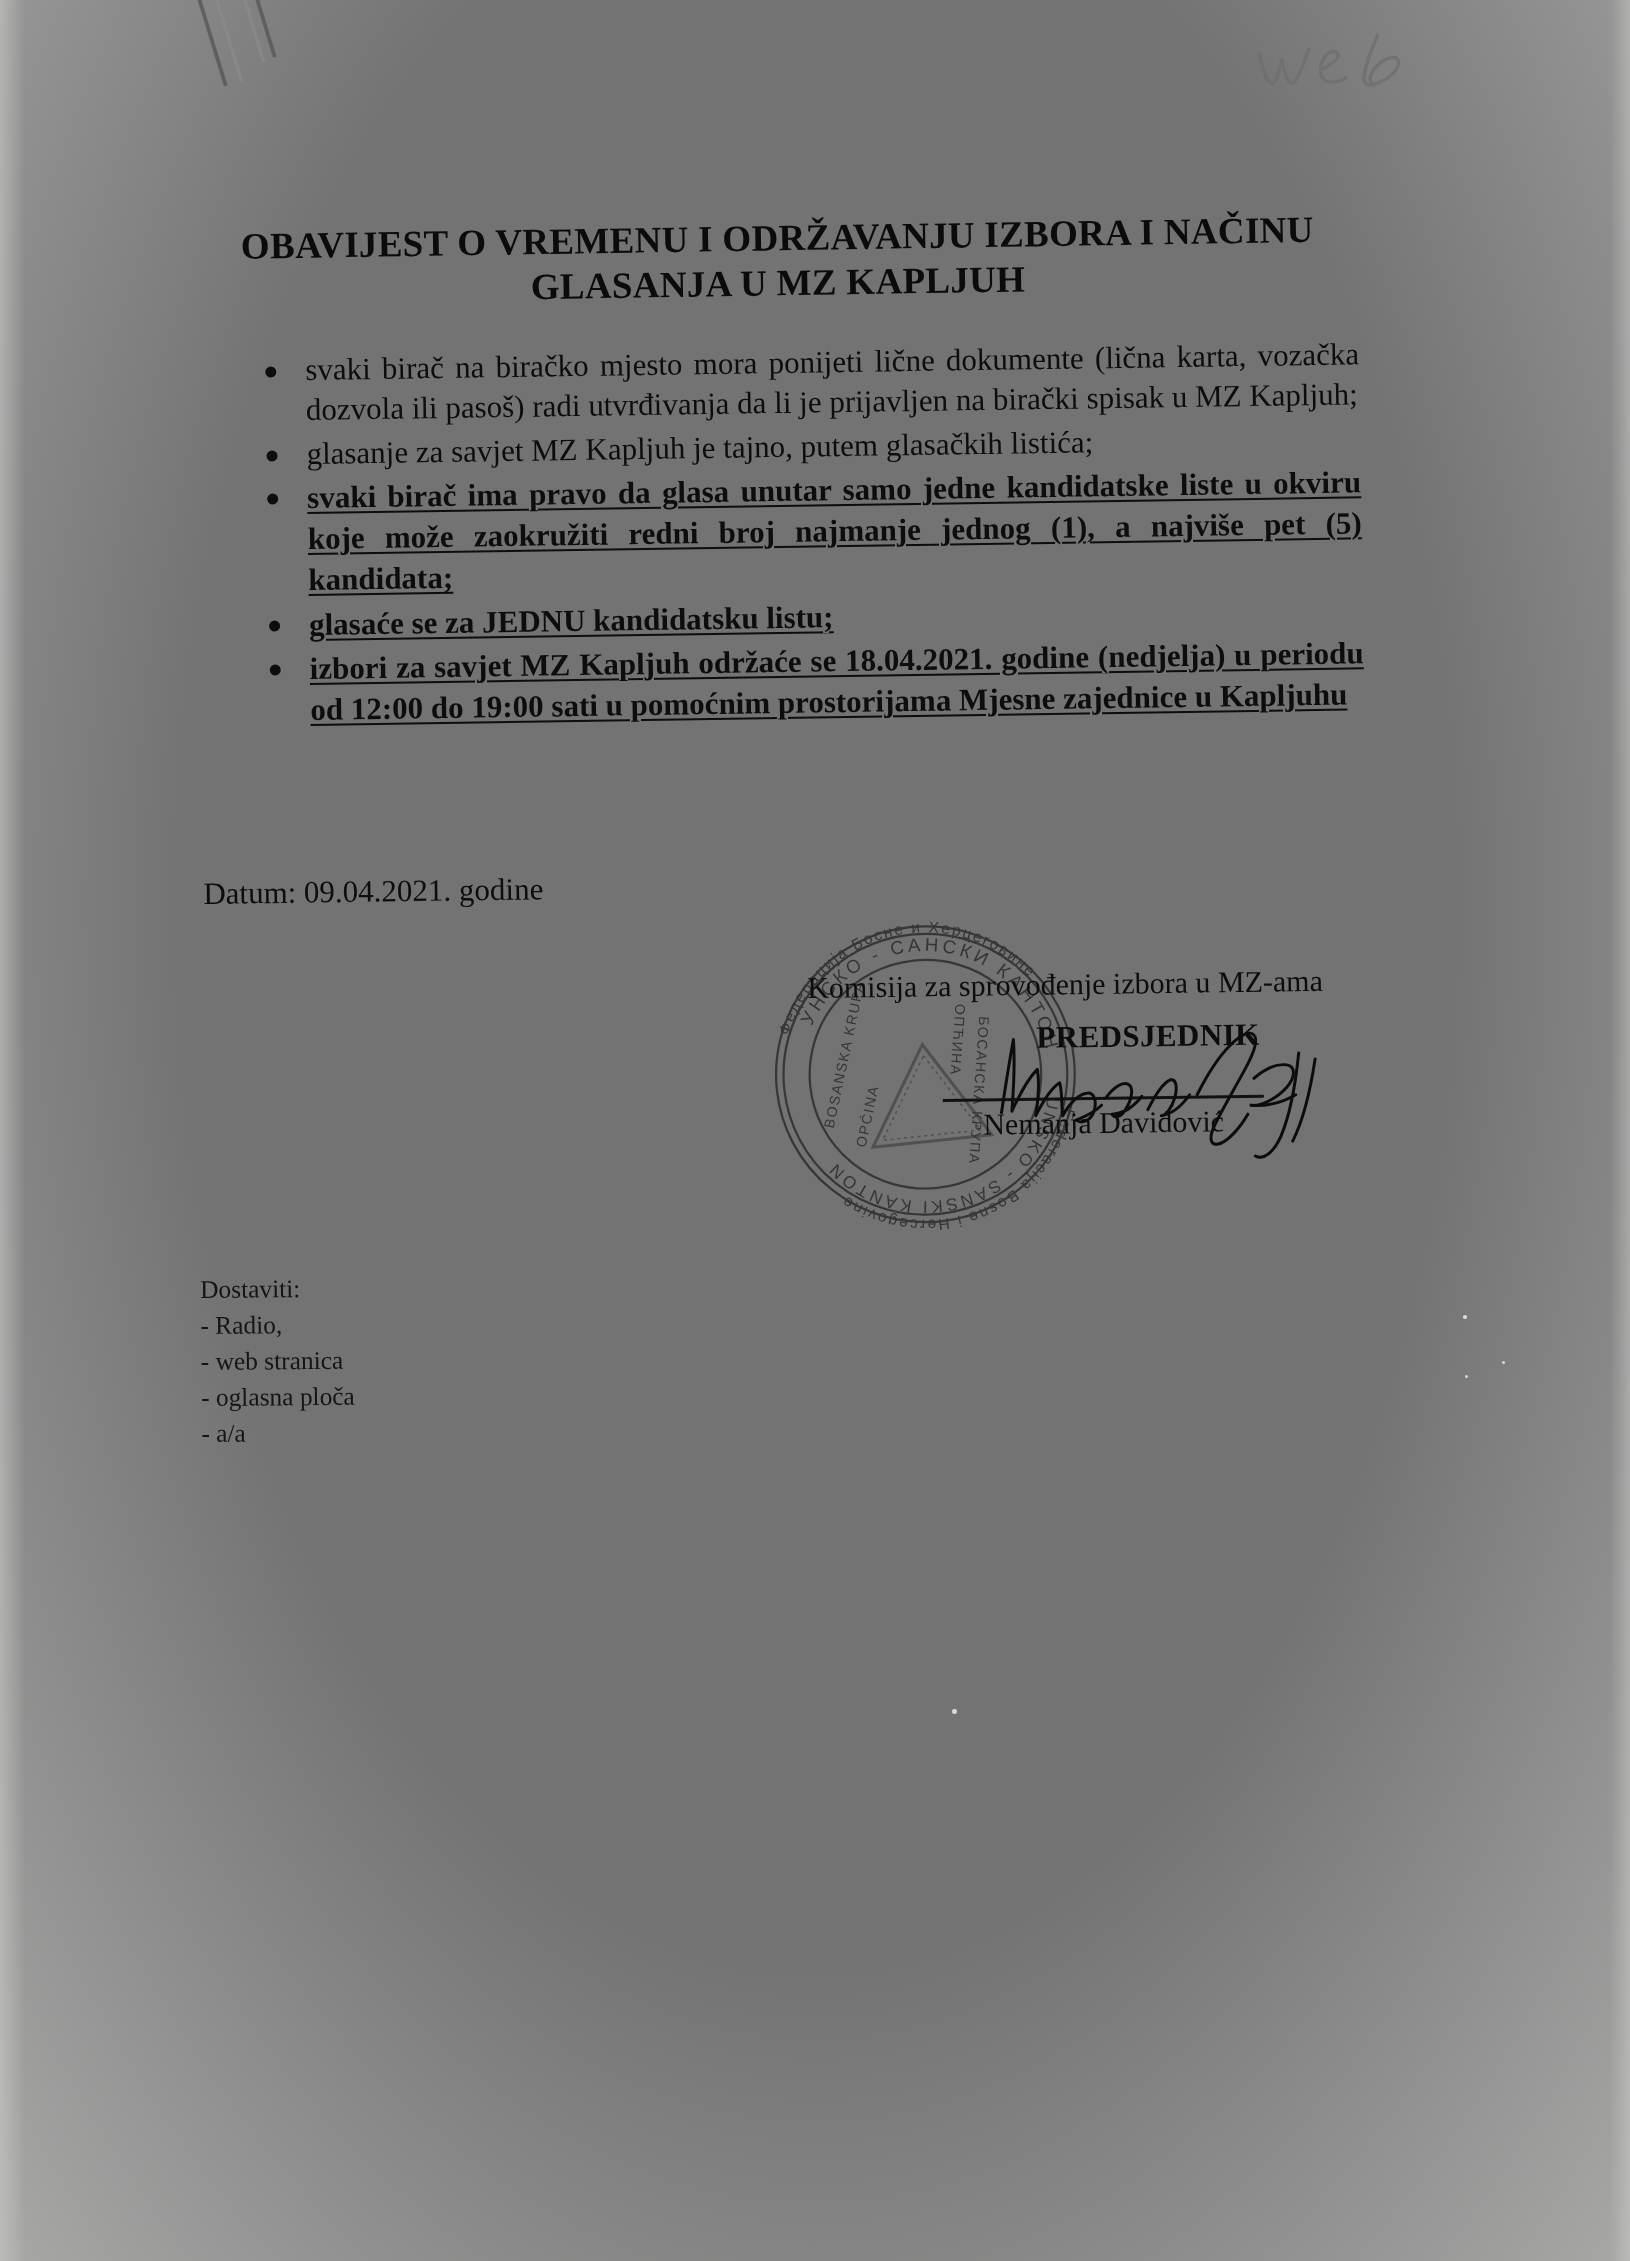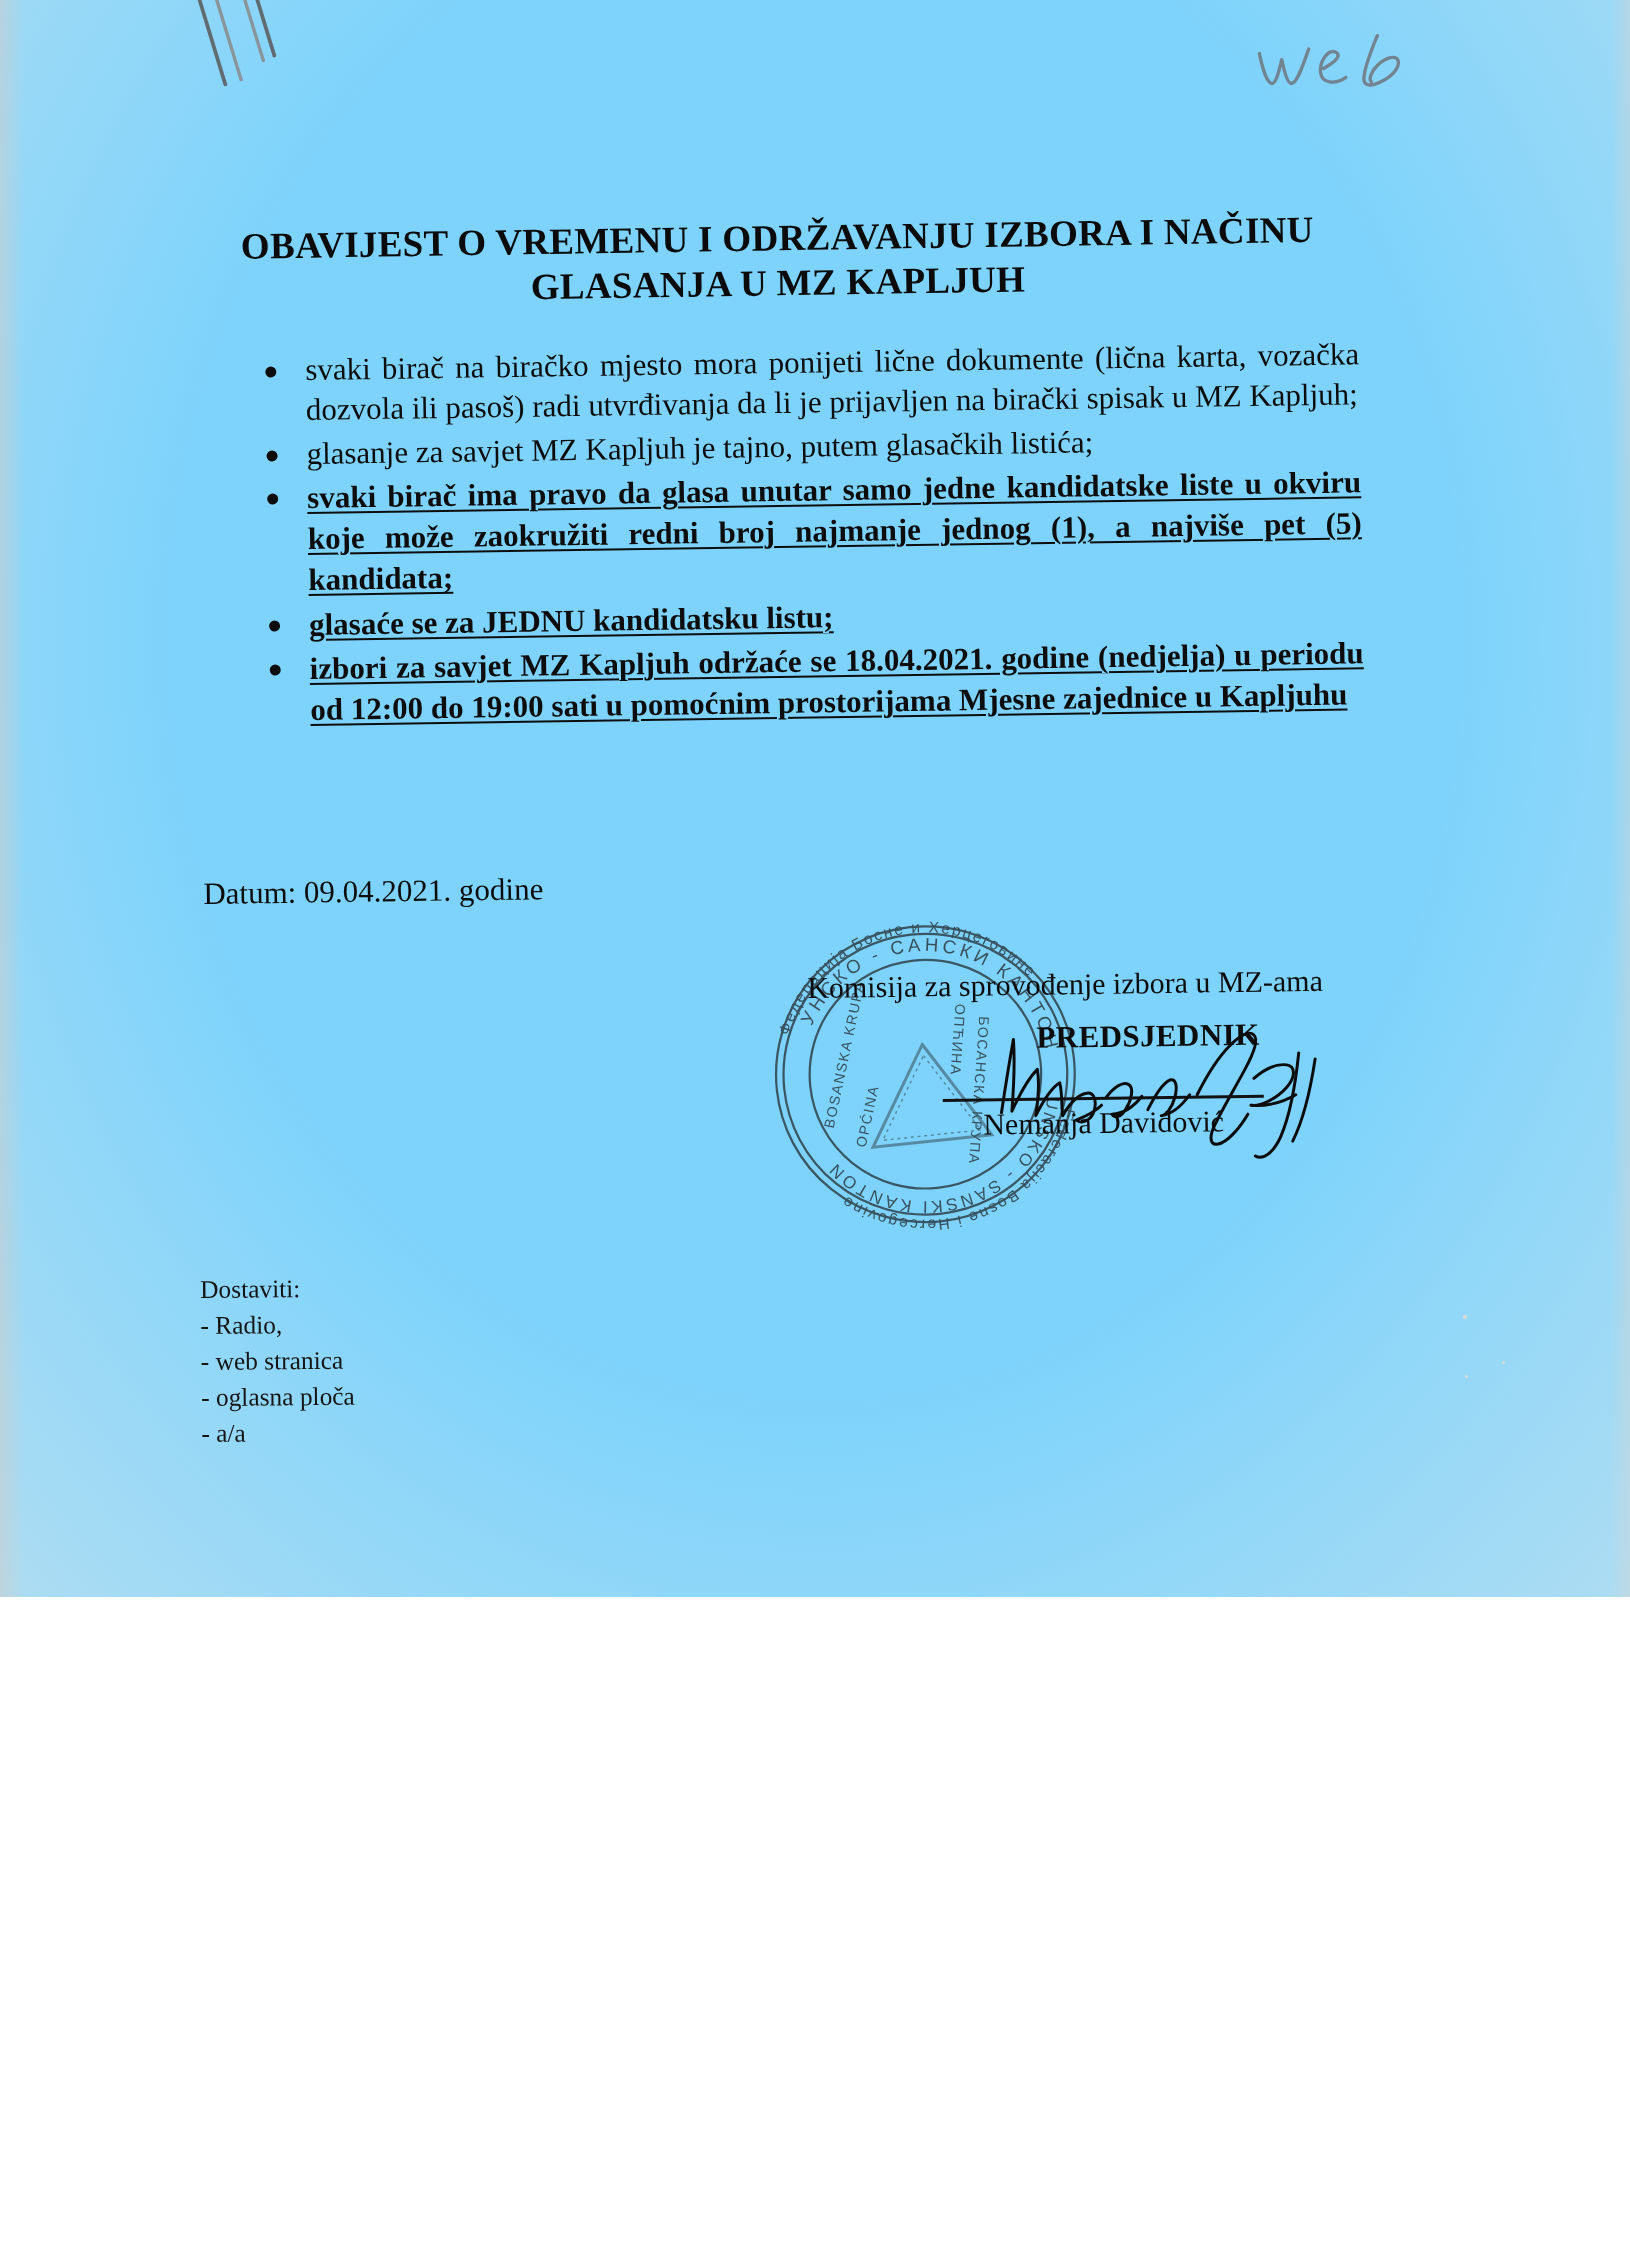--- a/index.html
+++ b/index.html
@@ -6,22 +6,22 @@
     margin: 0;
     padding: 0;
     background: #ffffff;
   }
   body {
     font-family: "Liberation Serif", serif;
   }
   .page {
     position: relative;
     width: 1631px;
-    height: 1597px;
-    background: #7dd3fc;
+    height: 2261px;
+    background: #737373;
     overflow: hidden;
   }
   
   .scan-tint {
     position: absolute;
     inset: 0;
     background:
       radial-gradient(ellipse at 50% 40%, rgba(255,255,255,0) 55%, rgba(232,232,230,0.45) 100%);
     pointer-events: none;
   }

